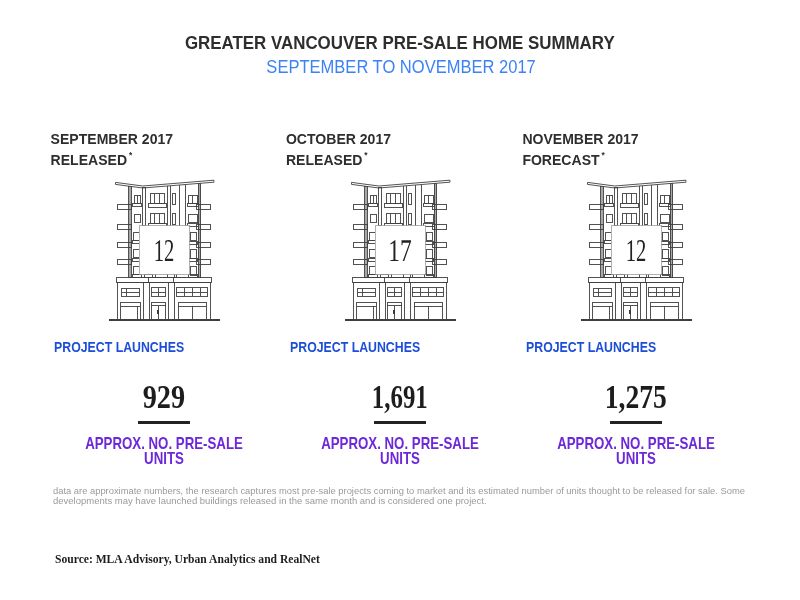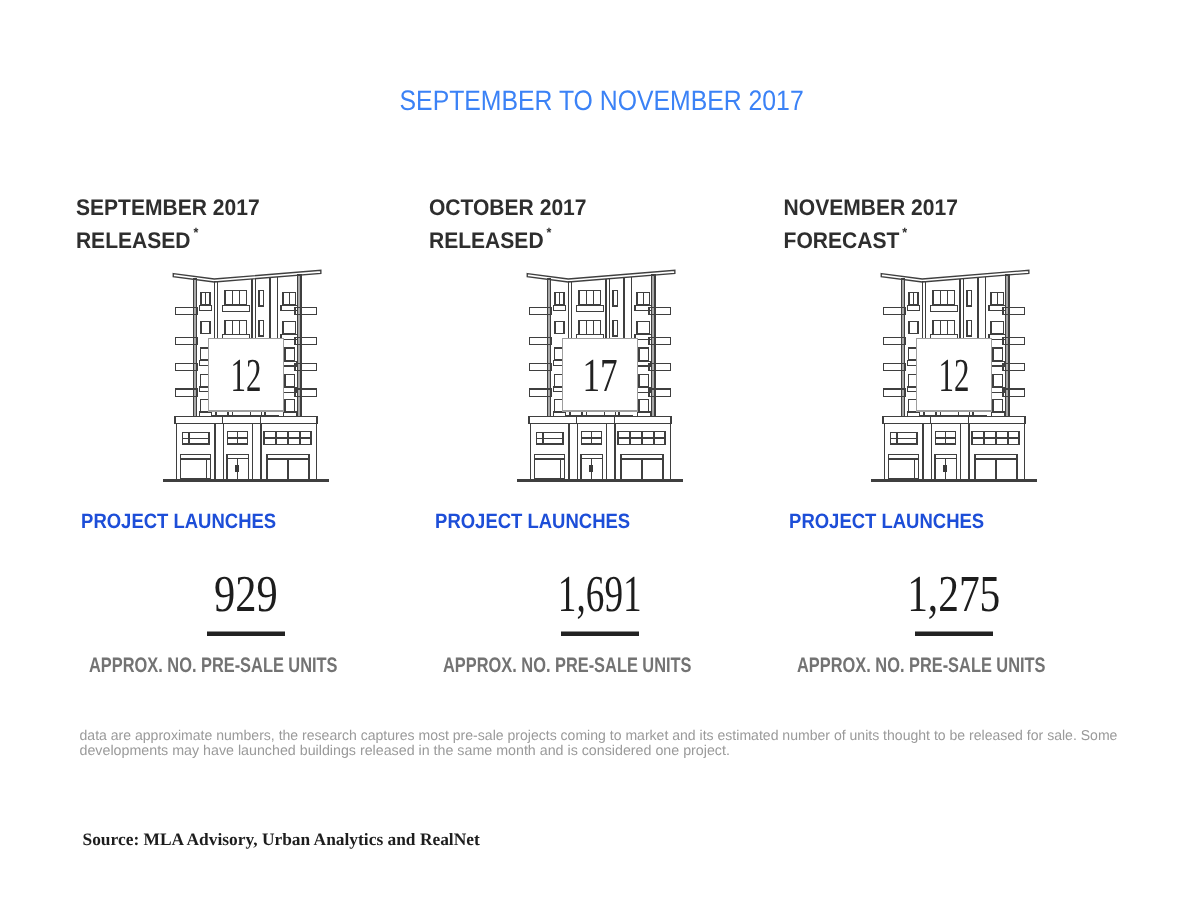--- a/index.html
+++ b/index.html
@@ -11,34 +11,35 @@
   .subtitle {position:absolute;left:1px;top:58.2px;width:800px;text-align:center;
           font-size:18.8px;line-height:18.8px;font-weight:normal;color:#3b82f6;}
   .col {position:absolute;top:0;width:236px;}
   .hdr {position:absolute;top:129.7px;left:0;width:236px;text-align:left;
         font-size:15.1px;font-weight:bold;color:#2e2e2e;line-height:17px;}
   .ast {font-size:9px;vertical-align:7px;margin-left:2px;letter-spacing:0;}
   .bldg {position:absolute;top:179px;left:62px;width:112px;height:146px;}
   .launch {position:absolute;top:340.5px;left:0;width:236px;text-align:left;
            font-size:13.85px;line-height:13.85px;font-weight:bold;color:#1d4ed8;}
   .big {position:absolute;top:378.9px;left:0;width:236px;text-align:center;
-        font-family:"Liberation Serif",serif;font-size:34.5px;color:#1d1d1d;line-height:34.5px;}
+        font-family:"Liberation Serif",serif;font-size:34.5px;color:#1d1d1d;line-height:34.5px;font-weight:bold;}
   .rule {position:absolute;top:421px;left:91.75px;width:52.5px;height:2.8px;background:#222;}
-  .units {position:absolute;top:436.3px;left:-10px;width:256px;text-align:left;
-          font-size:14px;line-height:15.1px;font-weight:bold;color:#737373;}
+  .units {position:absolute;top:436.3px;left:-10px;width:256px;text-align:center;
+          font-size:17px;line-height:15.1px;font-weight:bold;color:#6d28d9;}
   .footnote {position:absolute;left:53px;top:485.5px;width:692px;
              font-size:9.5px;line-height:10.45px;color:#9a9a9a;white-space:nowrap;}
   .footnote .sq {transform-origin:left center;}
   .source {position:absolute;left:55px;top:553.8px;width:500px;
            font-family:"Liberation Serif",serif;font-size:11.6px;line-height:11.6px;font-weight:bold;color:#1d1d1d;}
 </style>
 </head>
 <body>
 <div class="page">
 
+<div class="title"><span class="sq" style="transform:scaleX(0.90)">GREATER VANCOUVER PRE-SALE HOME SUMMARY</span></div>
 
 <div class="subtitle"><span class="sq" style="transform:scaleX(0.88)">SEPTEMBER TO NOVEMBER 2017</span></div>
 
 <div class="col" style="left:46px">
 
   <div class="hdr"><span class="sq" style="transform:scaleX(0.93)">SEPTEMBER 2017<br>RELEASED<span class="ast">*</span></span></div>
 
   <div class="bldg">
 <svg viewBox="0 0 112 146" width="112" height="146" fill="none" stroke="#3f3f3f" stroke-width="0.9" shape-rendering="crispEdges">
 

